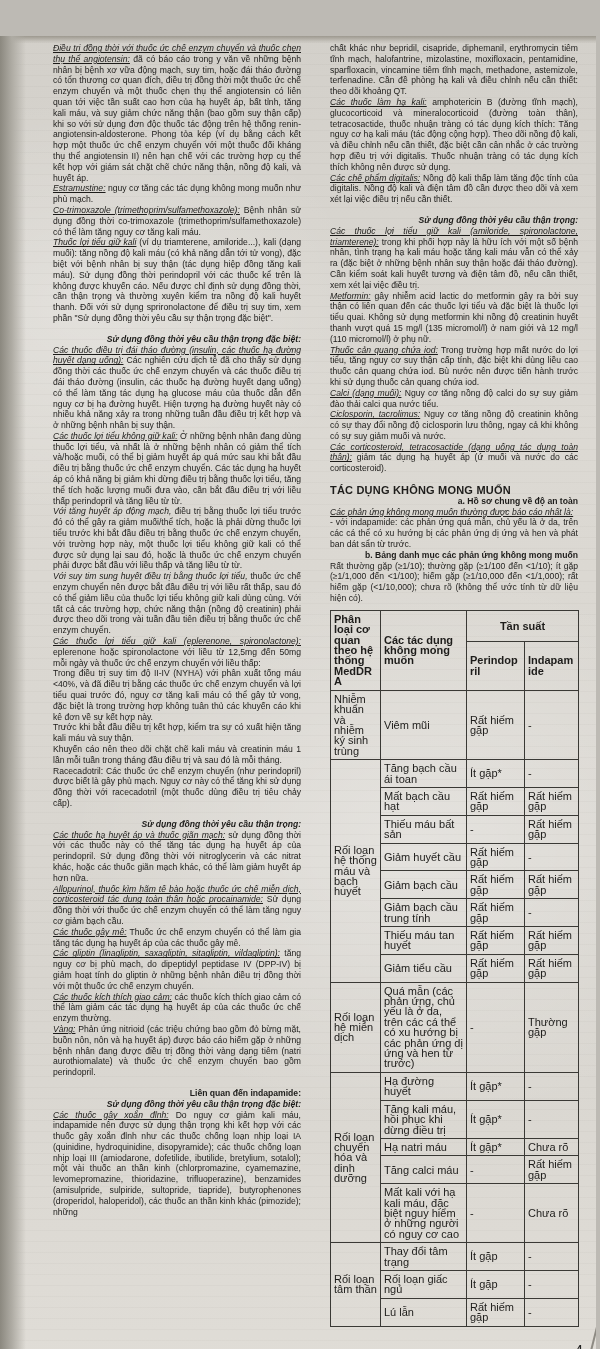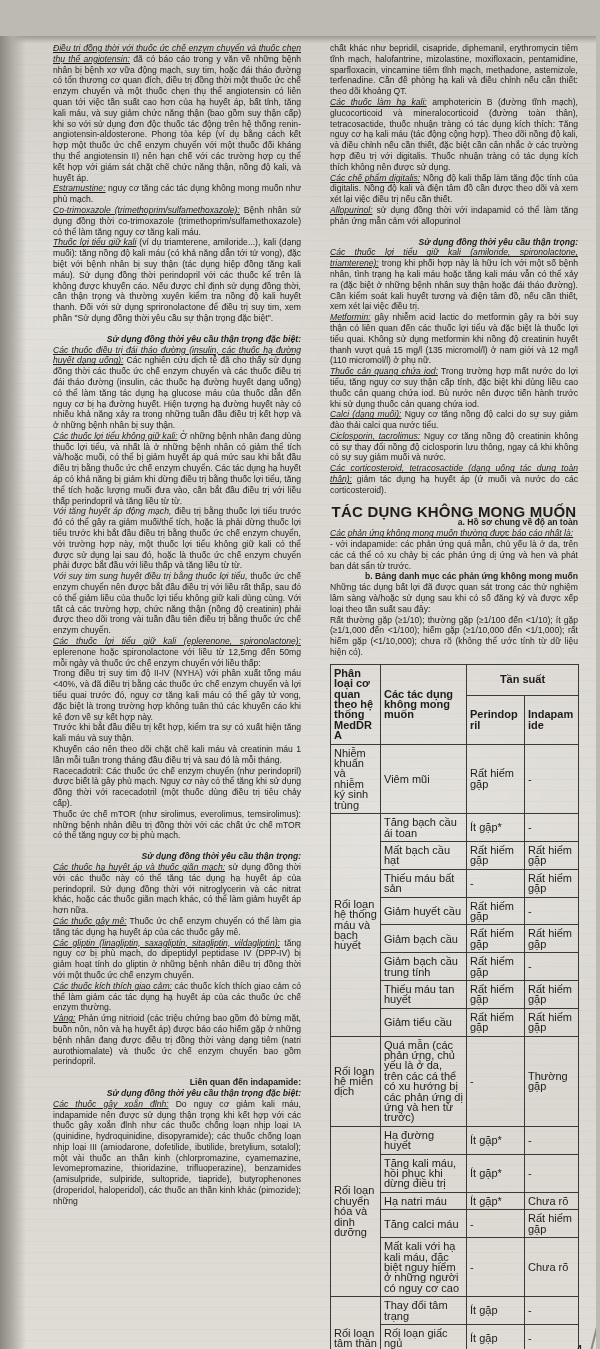--- a/index.html
+++ b/index.html
@@ -30,21 +30,21 @@
     padding:7px 18px 0 53px;
     box-sizing:border-box;
   }
   .col{flex:1;min-width:0;font-size:8.6px;line-height:10.8px;}
   .para{margin:0;text-align:justify;}
   .para .lead{text-decoration:underline;}
   .ls-ui .lead{font-style:italic;}
   .ls-i  .lead{font-style:italic;text-decoration:none;}
   .hbi{font-weight:700;font-style:italic;margin-top:10px;text-align:right;}
   .hb{font-weight:700;margin-top:10px;text-align:right;}
-  .title{font-weight:700;font-size:15px;margin-top:11px;letter-spacing:.2px;text-align:center;}
+  .title{font-weight:700;font-size:11px;margin-top:11px;letter-spacing:.2px;text-align:left;}
   .m0{margin-top:0 !important;}
 
   table.adr{
     border-collapse:collapse;
     table-layout:fixed;
     width:100%;
     margin-top:6px;
     font-size:11px;line-height:10.4px;
   }
   table.adr th, table.adr td{
@@ -78,50 +78,48 @@
         <p class="para hbi">Sử dụng đồng thời yêu cầu thận trọng đặc biệt:</p>
         <p class="para ls-ui"><span class="lead">Các thuốc điều trị đái tháo đường (insulin, các thuốc hạ đường huyết dạng uống):</span> <span> Các nghiên cứu dịch tễ đã cho thấy sử dụng đồng thời các thuốc ức chế enzym chuyển và các thuốc điều trị đái tháo đường (insulin, các thuốc hạ đường huyết dạng uống) có thể làm tăng tác dụng hạ glucose máu của thuốc dẫn đến nguy cơ bị hạ đường huyết. Hiện tượng hạ đường huyết này có nhiều khả năng xảy ra trong những tuần đầu điều trị kết hợp và ở những bệnh nhân bị suy thận.</span></p>
         <p class="para ls-ui"><span class="lead">Các thuốc lợi tiểu không giữ kali:</span> <span> Ở những bệnh nhân đang dùng thuốc lợi tiểu, và nhất là ở những bệnh nhân có giảm thể tích và/hoặc muối, có thể bị giảm huyết áp quá mức sau khi bắt đầu điều trị bằng thuốc ức chế enzym chuyển. Các tác dụng hạ huyết áp có khả năng bị giảm khi dừng điều trị bằng thuốc lợi tiểu, tăng thể tích hoặc lượng muối đưa vào, cần bắt đầu điều trị với liều thấp perindopril và tăng liều từ từ.</span></p>
         <p class="para ls-i"><span class="lead">Với tăng huyết áp động mạch,</span> <span> điều trị bằng thuốc lợi tiểu trước đó có thể gây ra giảm muối/thể tích, hoặc là phải dừng thuốc lợi tiểu trước khi bắt đầu điều trị bằng thuốc ức chế enzym chuyển, với trường hợp này, một thuốc lợi tiểu không giữ kali có thể được sử dụng lại sau đó, hoặc là thuốc ức chế enzym chuyển phải được bắt đầu với liều thấp và tăng liều từ từ.</span></p>
         <p class="para ls-i"><span class="lead">Với suy tim sung huyết điều trị bằng thuốc lợi tiểu,</span> <span> thuốc ức chế enzym chuyển nên được bắt đầu điều trị với liều rất thấp, sau đó có thể giảm liều của thuốc lợi tiểu không giữ kali dùng cùng. Với tất cả các trường hợp, chức năng thận (nồng độ creatinin) phải được theo dõi trong vài tuần đầu tiên điều trị bằng thuốc ức chế enzym chuyển.</span></p>
         <p class="para ls-ui"><span class="lead">Các thuốc lợi tiểu giữ kali (eplerenone, spironolactone):</span> <span> eplerenone hoặc spironolactone với liều từ 12,5mg đến 50mg mỗi ngày và thuốc ức chế enzym chuyển với liều thấp:</span></p>
         <p class="para">Trong điều trị suy tim độ II-IV (NYHA) với phân xuất tống máu &lt;40%, và đã điều trị bằng các thuốc ức chế enzym chuyển và lợi tiểu quai trước đó, nguy cơ tăng kali máu có thể gây tử vong, đặc biệt là trong trường hợp không tuân thủ các khuyến cáo khi kê đơn về sự kết hợp này.</p>
         <p class="para">Trước khi bắt đầu điều trị kết hợp, kiểm tra sự có xuất hiện tăng kali máu và suy thận.</p>
         <p class="para">Khuyến cáo nên theo dõi chặt chẽ kali máu và creatinin máu 1 lần mỗi tuần trong tháng đầu điều trị và sau đó là mỗi tháng.</p>
         <p class="para">Racecadotril: Các thuốc ức chế enzym chuyển (như perindopril) được biết là gây phù mạch. Nguy cơ này có thể tăng khi sử dụng đồng thời với racecadotril (một thuốc dùng điều trị tiêu chảy cấp).</p>
-        <p class="para">Thuốc ức chế mTOR (như sirolimus, everolimus, temsirolimus): những bệnh nhân điều trị đồng thời với các chất ức chế mTOR có thể tăng nguy cơ bị phù mạch.</p>
         <p class="para hbi">Sử dụng đồng thời yêu cầu thận trọng:</p>
         <p class="para ls-ui"><span class="lead">Các thuốc hạ huyết áp và thuốc giãn mạch:</span> <span> sử dụng đồng thời với các thuốc này có thể tăng tác dụng hạ huyết áp của perindopril. Sử dụng đồng thời với nitroglycerin và các nitrat khác, hoặc các thuốc giãn mạch khác, có thể làm giảm huyết áp hơn nữa.</span></p>
+        <p class="para ls-ui"><span class="lead">Allopurinol, thuốc kìm hãm tế bào hoặc thuốc ức chế miễn dịch, corticosteroid tác dụng toàn thân hoặc procainamide:</span> <span> Sử dụng đồng thời với thuốc ức chế enzym chuyển có thể làm tăng nguy cơ giảm bạch cầu.</span></p>
         <p class="para ls-ui"><span class="lead">Các thuốc gây mê:</span> <span> Thuốc ức chế enzym chuyển có thể làm gia tăng tác dụng hạ huyết áp của các thuốc gây mê.</span></p>
         <p class="para ls-ui"><span class="lead">Các gliptin (linagliptin, saxagliptin, sitagliptin, vildagliptin):</span> <span> tăng nguy cơ bị phù mạch, do dipeptidyl peptidase IV (DPP-IV) bị giảm hoạt tính do gliptin ở những bệnh nhân điều trị đồng thời với một thuốc ức chế enzym chuyển.</span></p>
         <p class="para ls-ui"><span class="lead">Các thuốc kích thích giao cảm:</span> <span> các thuốc kích thích giao cảm có thể làm giảm các tác dụng hạ huyết áp của các thuốc ức chế enzym thường.</span></p>
         <p class="para ls-ui"><span class="lead">Vàng:</span> <span> Phản ứng nitrioid (các triệu chứng bao gồm đỏ bừng mặt, buồn nôn, nôn và hạ huyết áp) được báo cáo hiếm gặp ở những bệnh nhân đang được điều trị đồng thời vàng dạng tiêm (natri aurothiomalate) và thuốc ức chế enzym chuyển bao gồm perindopril.</span></p>
         <p class="para hb">Liên quan đến indapamide:</p>
         <p class="para hbi m0">Sử dụng đồng thời yêu cầu thận trọng đặc biệt:</p>
         <p class="para ls-ui"><span class="lead">Các thuốc gây xoắn đỉnh:</span> <span> Do nguy cơ giảm kali máu, indapamide nên được sử dụng thận trọng khi kết hợp với các thuốc gây xoắn đỉnh như các thuốc chống loạn nhịp loại IA (quinidine, hydroquinidine, disopyramide); các thuốc chống loạn nhịp loại III (amiodarone, dofetilide, ibutilide, bretylium, sotalol); một vài thuốc an thần kinh (chlorpromazine, cyamemazine, levomepromazine, thioridazine, trifluoperazine), benzamides (amisulpride, sulpiride, sultopride, tiapride), butyrophenones (droperidol, haloperidol), các thuốc an thần kinh khác (pimozide); những</span></p>
       </div>
     <div class="col" id="col-right">
       <div id="right-paras">
           <p class="para">chất khác như bepridil, cisapride, diphemanil, erythromycin tiêm tĩnh mạch, halofantrine, mizolastine, moxifloxacin, pentamidine, sparfloxacin, vincamine tiêm tĩnh mạch, methadone, astemizole, terfenadine. Cần đề phòng hạ kali và điều chỉnh nếu cần thiết: theo dõi khoảng QT.</p>
           <p class="para ls-ui"><span class="lead">Các thuốc làm hạ kali:</span> <span> amphotericin B (đường tĩnh mạch), glucocorticoid và mineralocorticoid (đường toàn thân), tetracosactide, thuốc nhuận tràng có tác dụng kích thích: Tăng nguy cơ hạ kali máu (tác động cộng hợp). Theo dõi nồng độ kali, và điều chỉnh nếu cần thiết, đặc biệt cần cân nhắc ở các trường hợp điều trị với digitalis. Thuốc nhuận tràng có tác dụng kích thích không nên được sử dụng.</span></p>
           <p class="para ls-ui"><span class="lead">Các chế phẩm digitalis:</span> <span> Nồng độ kali thấp làm tăng độc tính của digitalis. Nồng độ kali và điện tâm đồ cần được theo dõi và xem xét lại việc điều trị nếu cần thiết.</span></p>
-          <p class="para ls-ui"><span class="lead">Allopurinol:</span> <span> sử dụng đồng thời với indapamid có thể làm tăng phản ứng mẫn cảm với allopurinol</span></p>
           <p class="para hbi">Sử dụng đồng thời yêu cầu thận trọng:</p>
           <p class="para ls-ui"><span class="lead">Các thuốc lợi tiểu giữ kali (amiloride, spironolactone, triamterene):</span> <span> trong khi phối hợp này là hữu ích với một số bệnh nhân, tình trạng hạ kali máu hoặc tăng kali máu vẫn có thể xảy ra (đặc biệt ở những bệnh nhân suy thận hoặc đái tháo đường). Cần kiểm soát kali huyết tương và điện tâm đồ, nếu cần thiết, xem xét lại việc điều trị.</span></p>
           <p class="para ls-ui"><span class="lead">Metformin:</span> <span> gây nhiễm acid lactic do metformin gây ra bởi suy thận có liên quan đến các thuốc lợi tiểu và đặc biệt là thuốc lợi tiểu quai. Không sử dụng metformin khi nồng độ creatinin huyết thanh vượt quá 15 mg/l (135 micromol/l) ở nam giới và 12 mg/l (110 micromol/l) ở phụ nữ.</span></p>
           <p class="para ls-ui"><span class="lead">Thuốc cản quang chứa iod:</span> <span> Trong trường hợp mất nước do lợi tiểu, tăng nguy cơ suy thận cấp tính, đặc biệt khi dùng liều cao thuốc cản quang chứa iod. Bù nước nên được tiến hành trước khi sử dụng thuốc cản quang chứa iod.</span></p>
           <p class="para ls-ui"><span class="lead">Calci (dạng muối):</span> <span> Nguy cơ tăng nồng độ calci do sự suy giảm đào thải calci qua nước tiểu.</span></p>
           <p class="para ls-ui"><span class="lead">Ciclosporin, tacrolimus:</span> <span> Nguy cơ tăng nồng độ creatinin không có sự thay đổi nồng độ ciclosporin lưu thông, ngay cả khi không có sự suy giảm muối và nước.</span></p>
           <p class="para ls-ui"><span class="lead">Các corticosteroid, tetracosactide (dạng uống tác dụng toàn thân):</span> <span> giảm tác dụng hạ huyết áp (ứ muối và nước do các corticosteroid).</span></p>
           <p class="para title">TÁC DỤNG KHÔNG MONG MUỐN</p>
           <p class="para hb m0">a. Hồ sơ chung về độ an toàn</p>
           <p class="para ls-ui"><span class="lead">Các phản ứng không mong muốn thường được báo cáo nhất là:</span></p>
-          <p class="para">- với indapamide: các phản ứng quá mẫn, chủ yếu là ở da, trên các cá thể có xu chảy bị các phản ứng dị ứng và hen và phát ban dát sẩn từ trước.</p>
+          <p class="para">- với indapamide: các phản ứng quá mẫn, chủ yếu là ở da, trên các cá thể có xu hướng bị các phản ứng dị ứng và hen và phát ban dát sẩn từ trước.</p>
           <p class="para hb m0">b. Bảng danh mục các phản ứng không mong muốn</p>
-          <p class="para">Những tác dụng bất lợi đã được quan sát trong các thử nghiệm lâm sàng và/hoặc sử dụng sau khi có số đăng ký và được xếp loại theo tần suất sau đây:</p>
           <p class="para">Rất thường gặp (≥1/10); thường gặp (≥1/100 đến &lt;1/10); ít gặp (≥1/1,000 đến &lt;1/100); hiếm gặp (≥1/10,000 đến &lt;1/1,000); rất hiếm gặp (&lt;1/10,000); chưa rõ (không thể ước tính từ dữ liệu hiện có).</p>
         </div>
       <table class="adr" id="adr-table">
         <colgroup>
           <col style="width:50px">
             <col style="width:86px">
             <col style="width:58px">
             <col style="width:54px">
         </colgroup>
       <thead>

